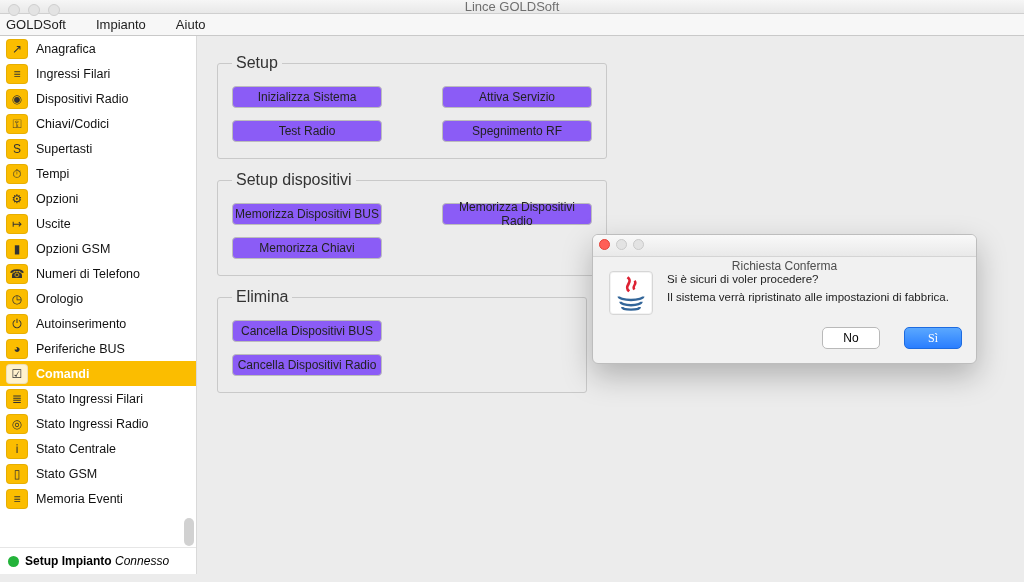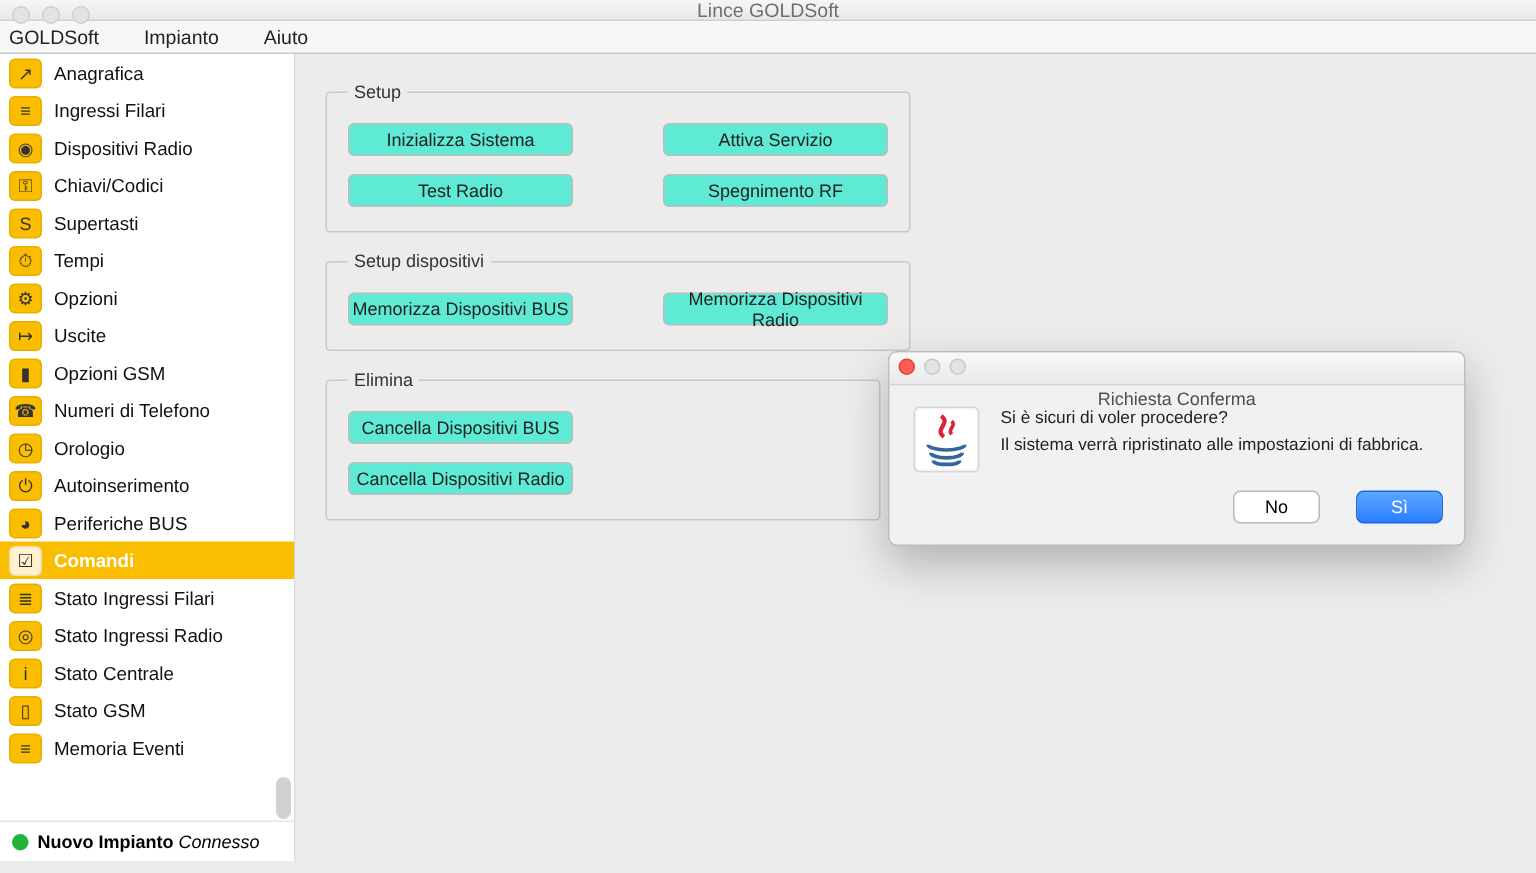--- a/index.html
+++ b/index.html
@@ -54,26 +54,26 @@
   .dot-conn { width:11px; height:11px; border-radius:50%; background:#23b33a; }
 
   
   .content { flex:1; position:relative; padding:18px 20px; }
   fieldset.grp {
     border:1px solid #c9c9c9; background:#ececec; border-radius:3px;
     padding:14px 14px 16px; margin-bottom:12px; width:370px;
     position:relative;
   }
   fieldset.grp legend {
-    font-size:12px; color:#333; padding:0 4px; background:#ececec;
+    font-size:16px; color:#333; padding:0 4px; background:#ececec;
   }
   fieldset.grp .row { display:flex; gap:60px; margin-bottom:12px; }
   fieldset.grp .row:last-child{ margin-bottom:0; }
   .mac-btn {
-    min-width:150px; height:22px; background:#5eead4; border:1px solid #bcbcbc;
+    min-width:150px; height:22px; background:#8b5cf6; border:1px solid #bcbcbc;
     border-radius:4px; font-size:12px; color:#222; cursor:pointer;
     display:inline-flex; align-items:center; justify-content:center;
   }
 
   
   .dialog {
     position:absolute; left:395px; top:198px; width:385px;
     background:#f1f1f1; border:1px solid #bdbdbd; border-radius:6px;
     box-shadow:0 12px 30px rgba(0,0,0,0.25);
     overflow:hidden;
@@ -93,21 +93,21 @@
     display:flex; align-items:center; justify-content:center; font-size:22px; color:#666;
     box-shadow: inset 0 0 0 1px #f3f3f3;
   }
   .dlg-text{ font-size:11.5px; color:#222; line-height:1.55; }
   .dlg-footer{ display:flex; justify-content:flex-end; gap:24px; padding:8px 14px 14px;margin-left:12px; }
   .dlg-btn{
     height:22px; min-width:58px; border-radius:5px; border:1px solid #b9b9b9;
     background:#fff; font-size:12px; cursor:pointer;
   }
   .dlg-btn.primary{
-    background:linear-gradient(#5aa8ff,#2a7eff); color:#fff; border:1px solid #1d6be0;
+    background:linear-gradient(#5aa8ff,#2a7eff); color:#fff; border:1px solid #1d6be0;font-family:Liberation Serif, serif;
   }
 
   
   .sb-scroll{
     position:absolute; right:2px; bottom:28px; width:10px; height:28px;
     background:rgba(0,0,0,0.18); border-radius:5px;
   }
 
   .footer-italic{ font-style:italic; }
   .footer-bold{ font-weight:600; }
@@ -209,21 +209,21 @@
         </div>
         <div class="sb-item">
           <span class="icon">≡</span>
           <span class="txt">Memoria Eventi</span>
         </div>
       </div>
     <div class="sb-scroll"></div>
     <div class="sidebar-footer">
       <span class="dot-conn"></span>
       <span>
-        <span class="footer-bold">Nuovo Impianto</span>
+        <span class="footer-bold">Setup Impianto</span>
         <span class="footer-italic">Connesso</span>
       </span>
     </div>
   </div>
 
   <div class="content">
     <div id="groups">
         <fieldset class="grp">
           <legend>Setup</legend>
           <div class="row">
@@ -233,20 +233,23 @@
           <div class="row">
             <button class="mac-btn">Test Radio</button>
             <button class="mac-btn">Spegnimento RF</button>
           </div>
         </fieldset>
         <fieldset class="grp">
           <legend>Setup dispositivi</legend>
           <div class="row">
             <button class="mac-btn">Memorizza Dispositivi BUS</button>
             <button class="mac-btn">Memorizza Dispositivi Radio</button>
+          </div>
+          <div class="row">
+            <button class="mac-btn">Memorizza Chiavi</button>
           </div>
         </fieldset>
         <fieldset class="grp">
           <legend>Elimina</legend>
           <div class="row">
             <button class="mac-btn">Cancella Dispositivi BUS</button>
           </div>
           <div class="row">
             <button class="mac-btn">Cancella Dispositivi Radio</button>
           </div>

